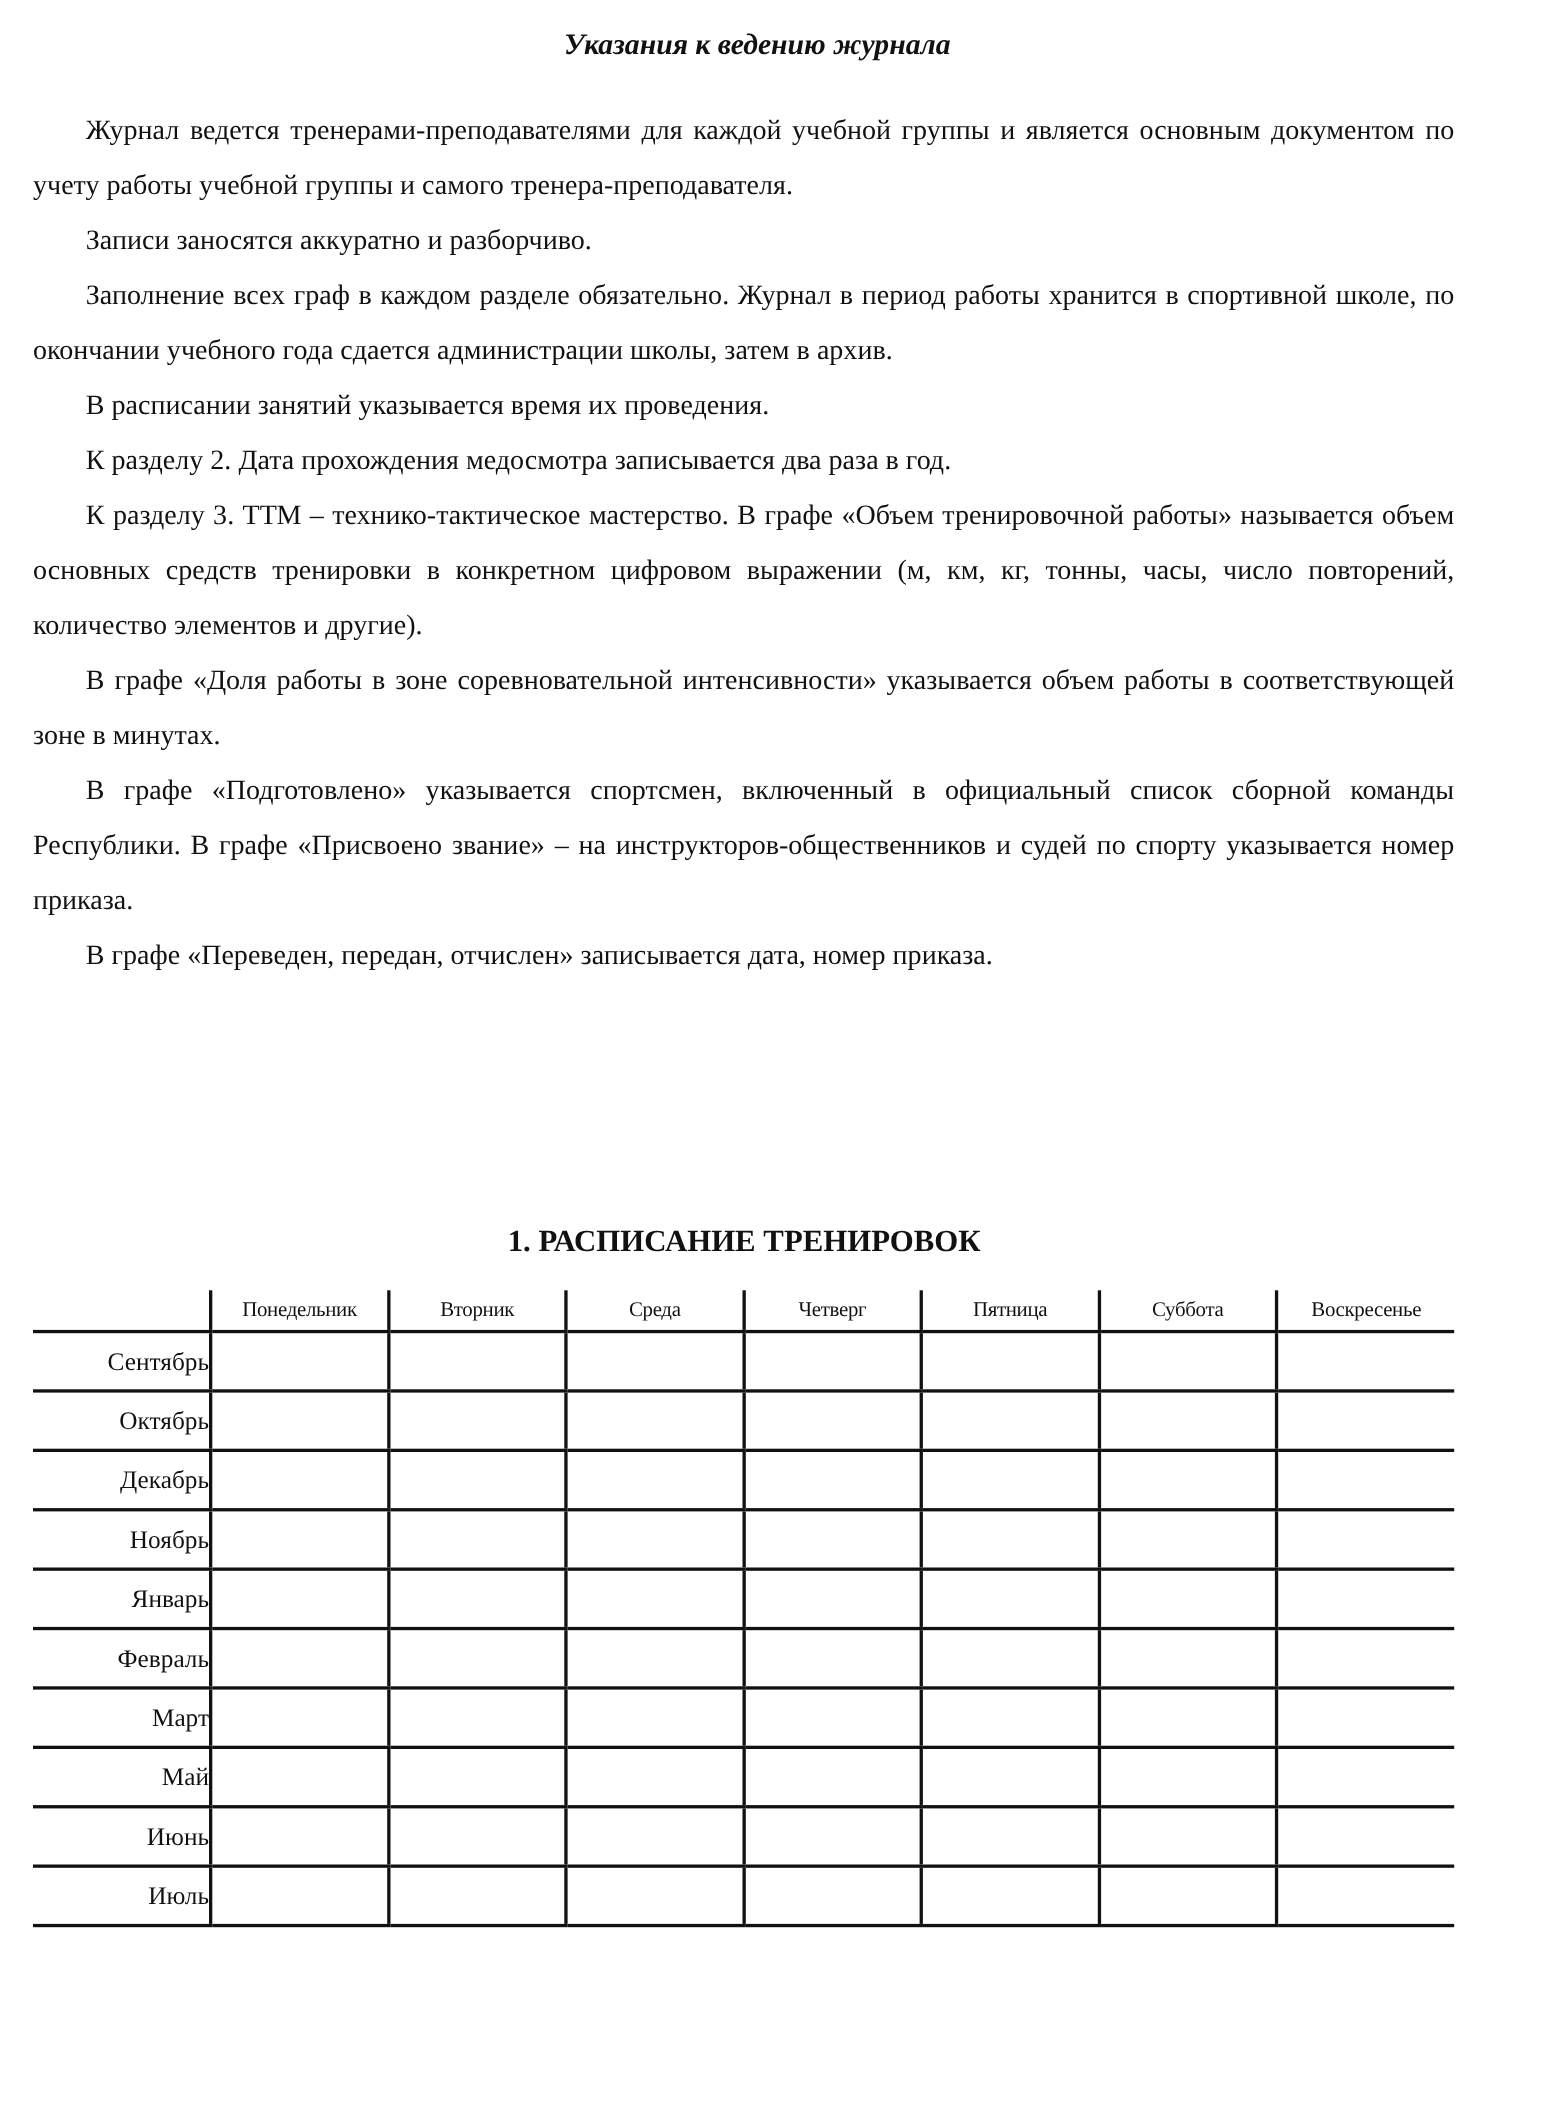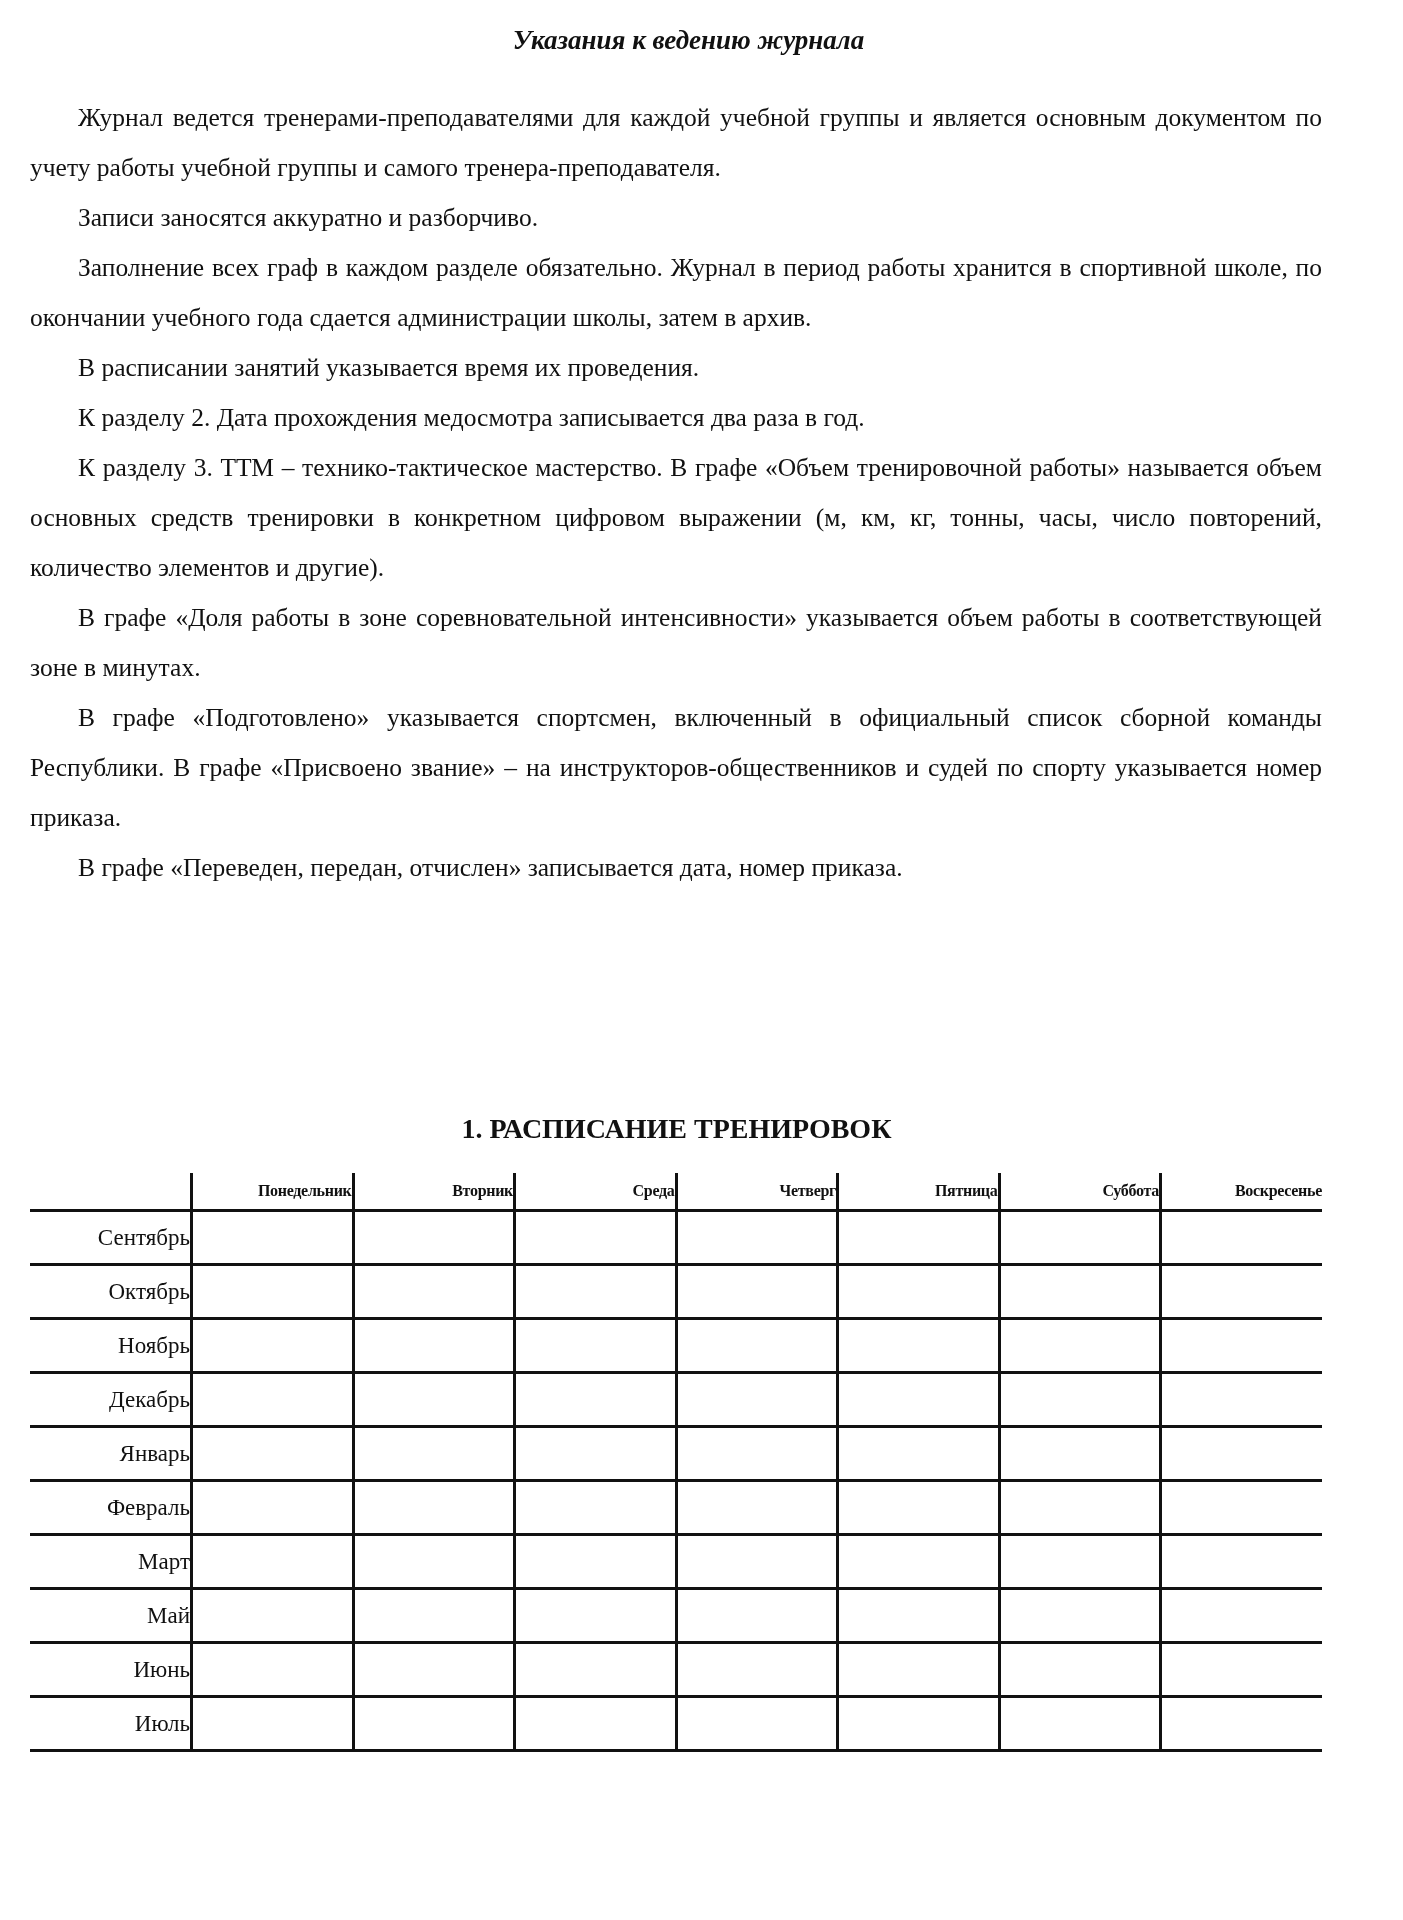--- a/index.html
+++ b/index.html
@@ -54,25 +54,25 @@
     .schedule {
       position: absolute;
       top: 1173px;
       left: 30px;
       border-collapse: collapse;
       table-layout: fixed;
       width: 1292px;
     }
     .schedule col { width: 161.5px; }
     .schedule th {
-      font-weight: bold;
-      font-size: 16px;
+      font-weight: normal;
+      font-size: 19px;
       height: 36px;
       padding: 0;
-      text-align: right;
+      text-align: center;
       vertical-align: middle;
       border-left: 3px solid #111;
       border-bottom: 3px solid #111;
       white-space: nowrap;
       letter-spacing: -0.3px;
     }
     .schedule th.corner {
       border-left: none;
     }
     .schedule td {
@@ -148,31 +148,31 @@
         <td class="month">Октябрь</td>
         <td></td>
         <td></td>
         <td></td>
         <td></td>
         <td></td>
         <td></td>
         <td></td>
       </tr>
       <tr>
+        <td class="month">Декабрь</td>
+        <td></td>
+        <td></td>
+        <td></td>
+        <td></td>
+        <td></td>
+        <td></td>
+        <td></td>
+      </tr>
+      <tr>
         <td class="month">Ноябрь</td>
-        <td></td>
-        <td></td>
-        <td></td>
-        <td></td>
-        <td></td>
-        <td></td>
-        <td></td>
-      </tr>
-      <tr>
-        <td class="month">Декабрь</td>
         <td></td>
         <td></td>
         <td></td>
         <td></td>
         <td></td>
         <td></td>
         <td></td>
       </tr>
       <tr>
         <td class="month">Январь</td>

